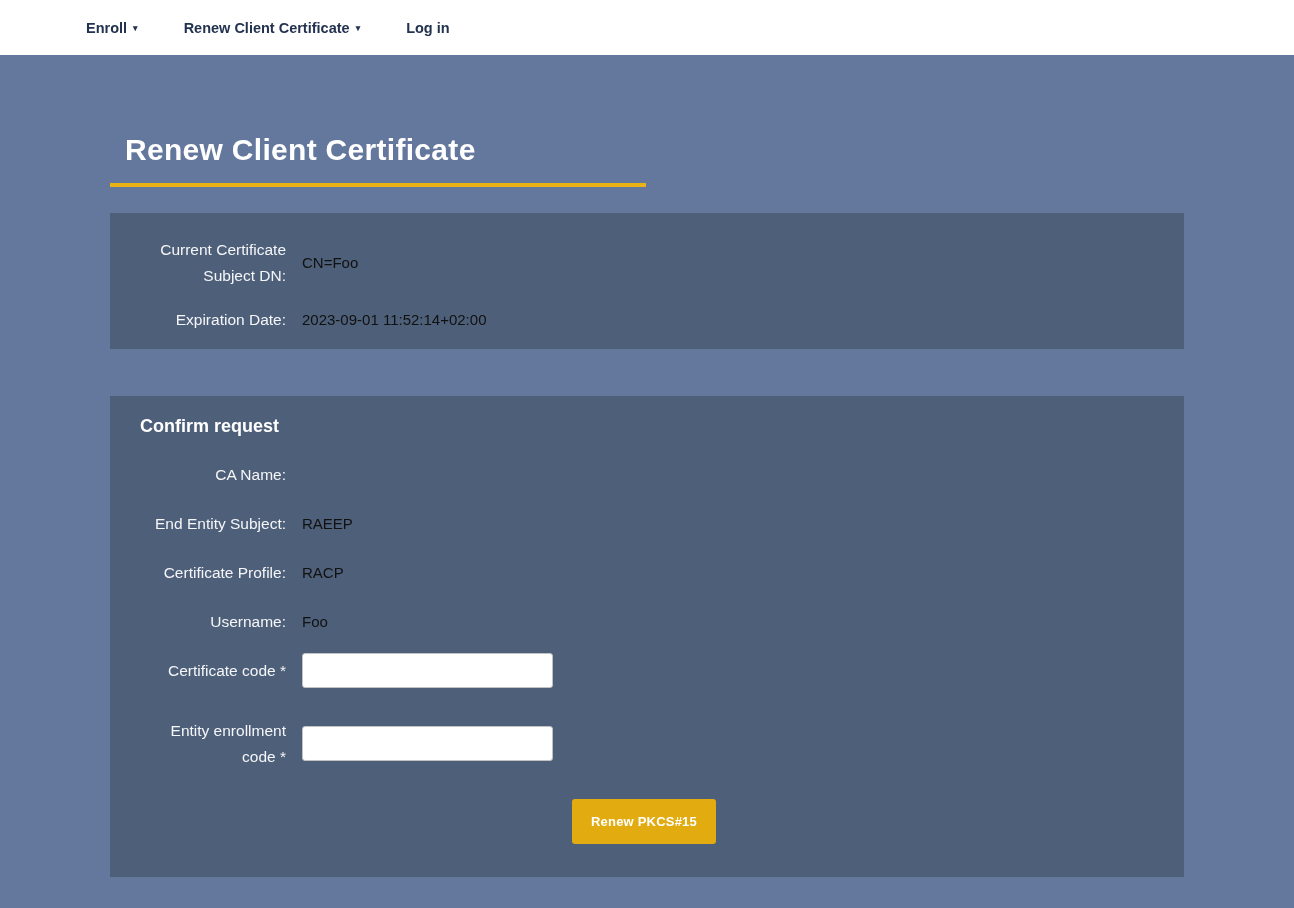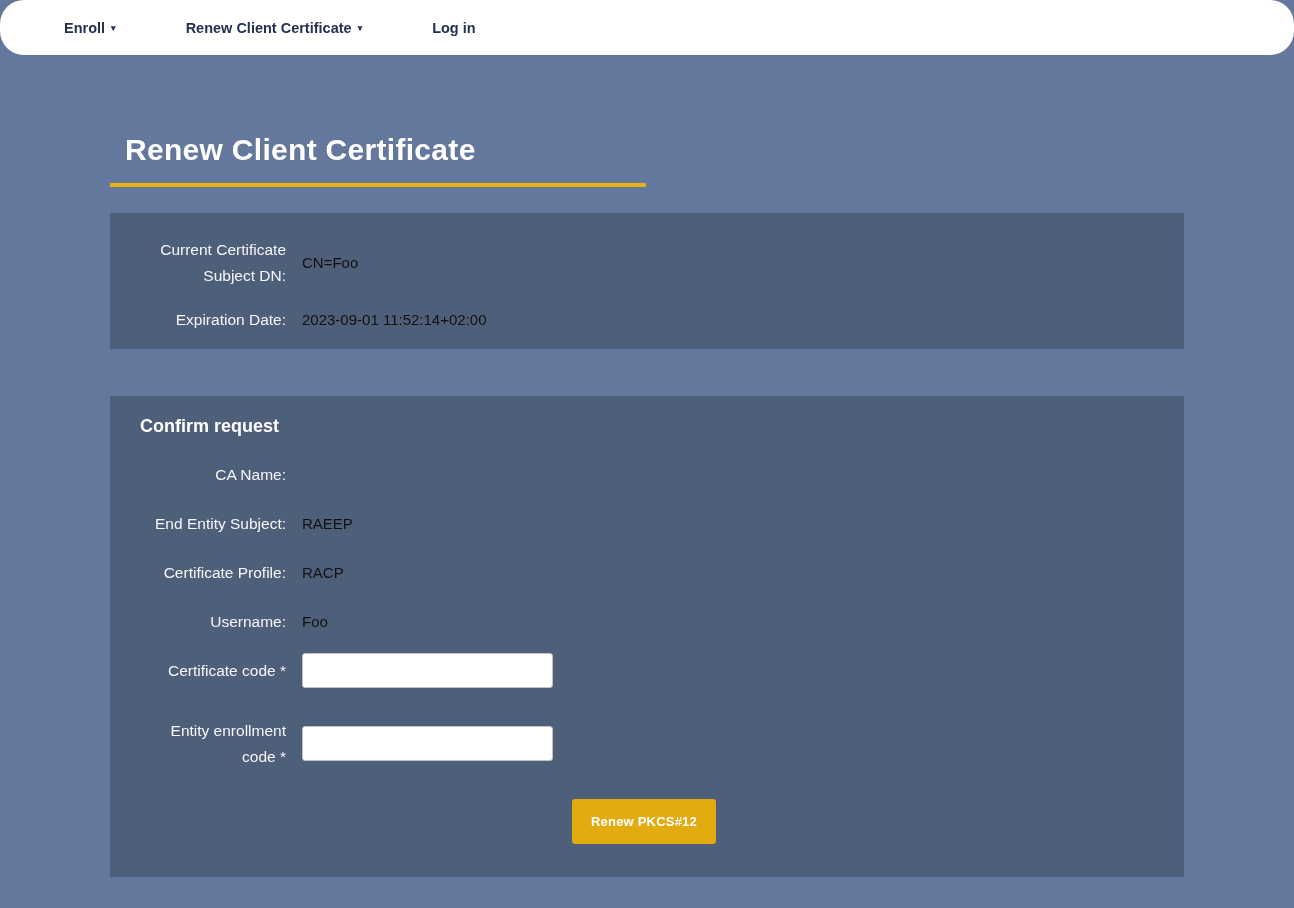--- a/index.html
+++ b/index.html
@@ -16,23 +16,22 @@
     font-family: "Liberation Sans", sans-serif;
     background: var(--page-bg);
     overflow: hidden;
   }
   
   .topbar {
     background: #ffffff;
     height: 55px;
     display: flex;
     align-items: center;
-    padding-left: 64px;
-    gap: 70px;
-    border-radius: 24px;
+    padding-left: 86px;
+    gap: 46px;
   }
   .nav-item {
     display: flex;
     align-items: center;
     gap: 6px;
     font-size: 14.5px;
     font-weight: bold;
     color: var(--nav-text);
     cursor: pointer;
     white-space: nowrap;
@@ -191,17 +190,17 @@
     </div>
 
     <div class="form-row input-row">
       <div class="row-label">Entity enrollment code *</div>
       <div class="row-value">
         <input type="password" class="text-input" value="" style="">
       </div>
     </div>
 
     <div class="button-row">
-      <button class="gold-button">Renew PKCS#12</button>
+      <button class="gold-button">Renew PKCS#15</button>
     </div>
   </section>
 
 </main>
 
 </body></html>

